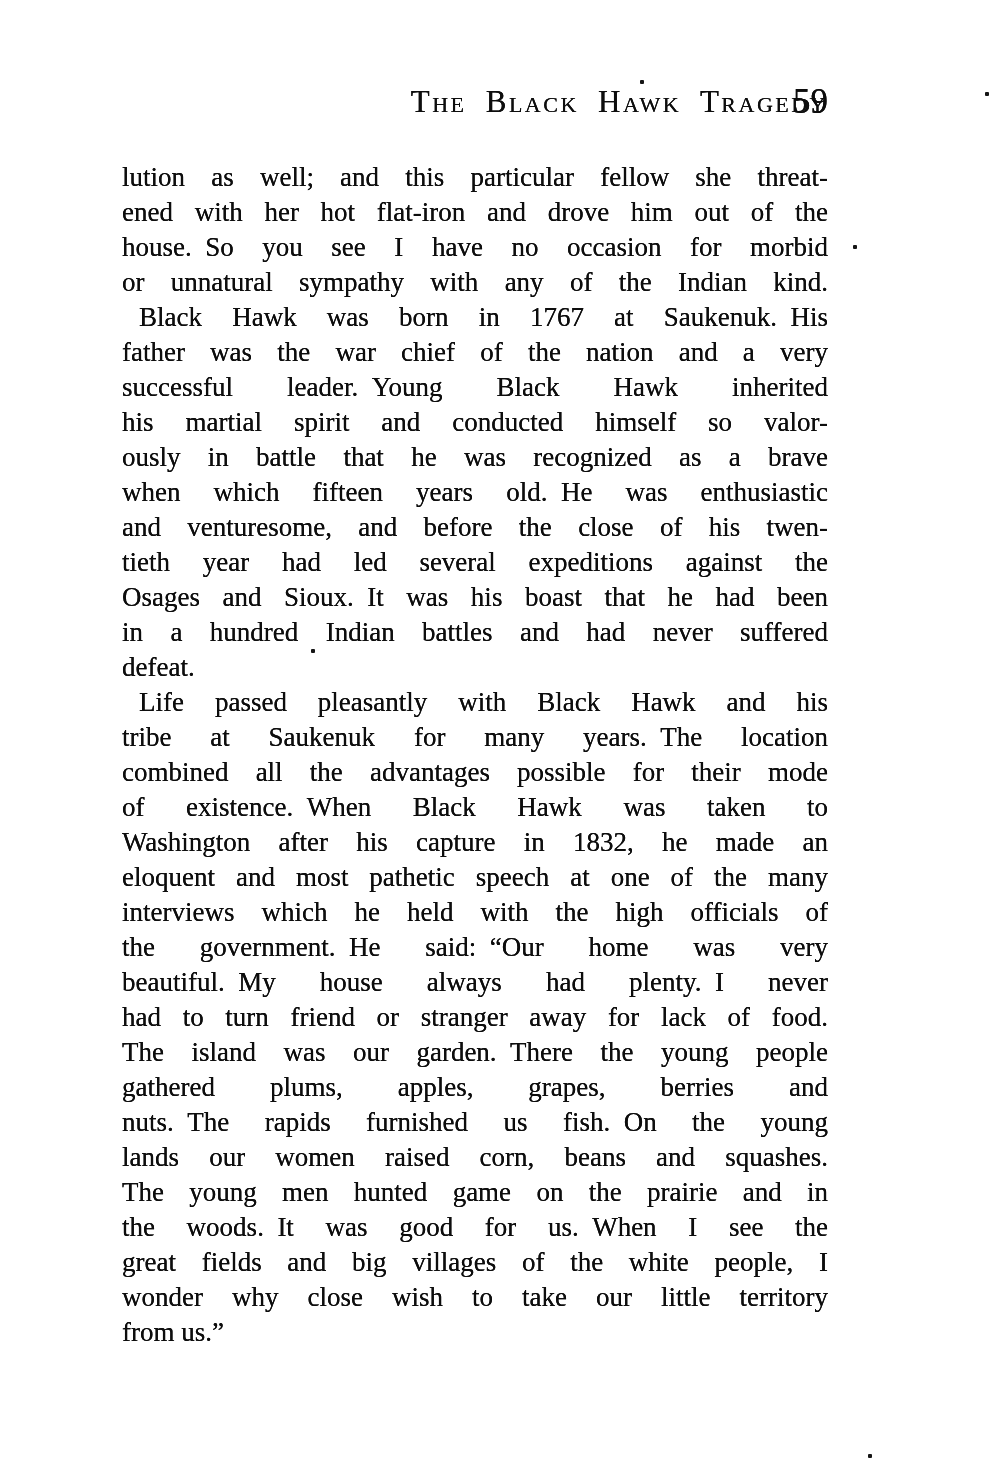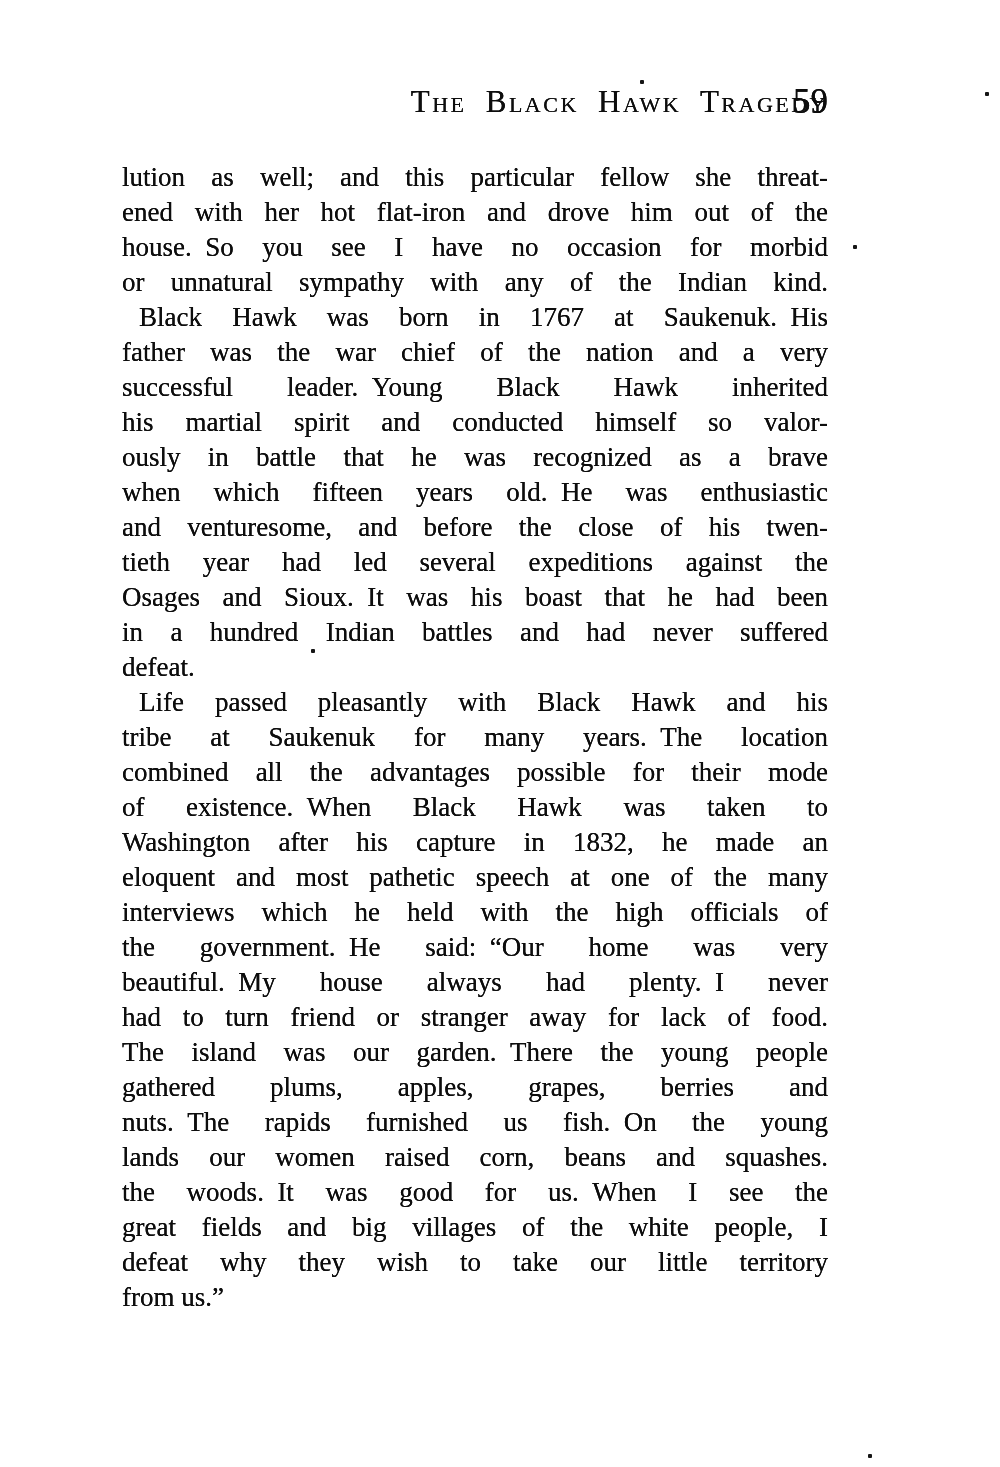--- a/index.html
+++ b/index.html
@@ -101,23 +101,24 @@
         <div class="line">Washington after his capture in 1832, he made an</div>
         <div class="line">eloquent and most pathetic speech at one of the many</div>
         <div class="line">interviews which he held with the high officials of</div>
         <div class="line">the government. He said: “Our home was very</div>
         <div class="line">beautiful. My house always had plenty. I never</div>
         <div class="line">had to turn friend or stranger away for lack of food.</div>
         <div class="line">The island was our garden. There the young people</div>
         <div class="line">gathered plums, apples, grapes, berries and</div>
         <div class="line">nuts. The rapids furnished us fish. On the young</div>
         <div class="line">lands our women raised corn, beans and squashes.</div>
+        <div class="line">The young men hunted game on the prairie and in</div>
         <div class="line">the woods. It was good for us. When I see the</div>
         <div class="line">great fields and big villages of the white people, I</div>
-        <div class="line">defeat why they wish to take our little territory</div>
+        <div class="line">wonder why close wish to take our little territory</div>
         <div class="line last-left">from us.”</div>
       </div>
     </div>
 <div class="speck" style="left: 640px; top: 80px;"></div>
     <div class="speck" style="left: 985px; top: 92px;"></div>
     <div class="speck" style="left: 853px; top: 245px;"></div>
     <div class="speck" style="left: 311px; top: 649px;"></div>
     <div class="speck" style="left: 868px; top: 1454px;"></div>
   </div>
 

